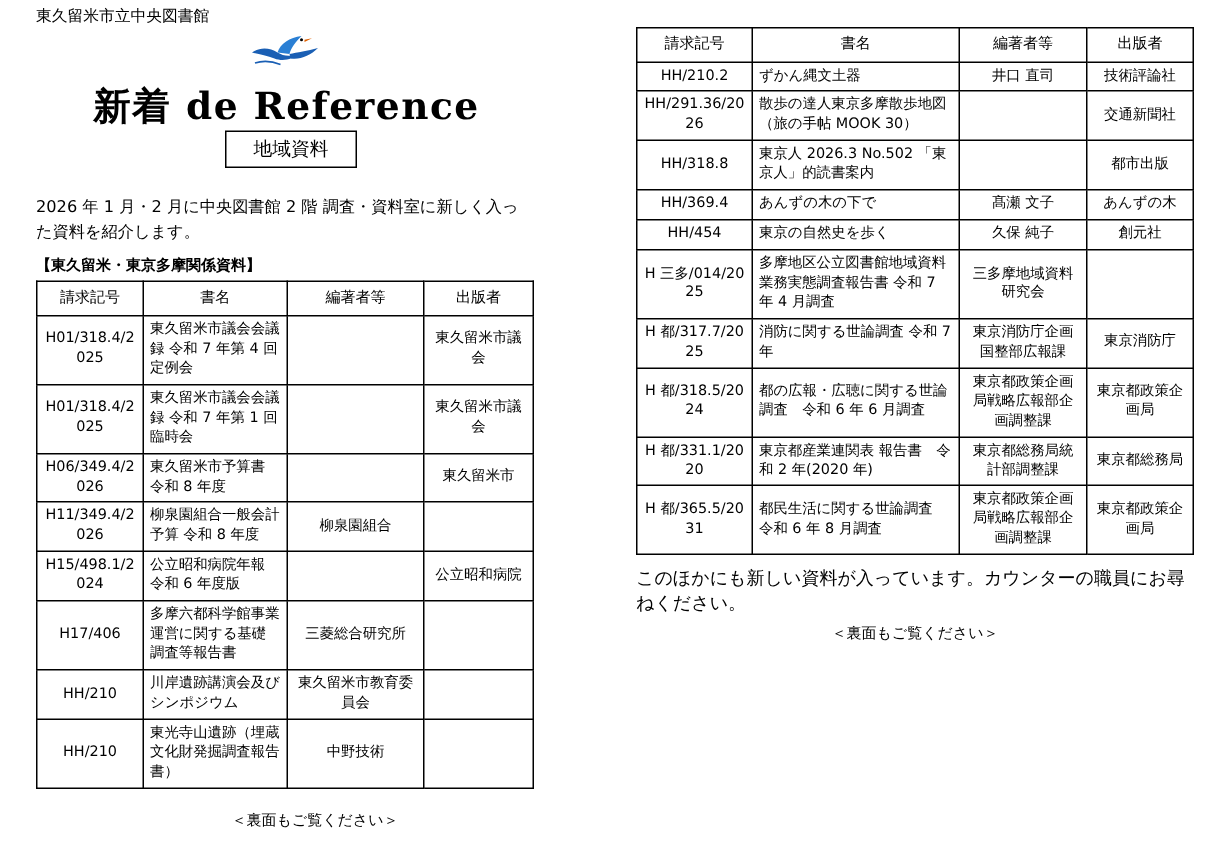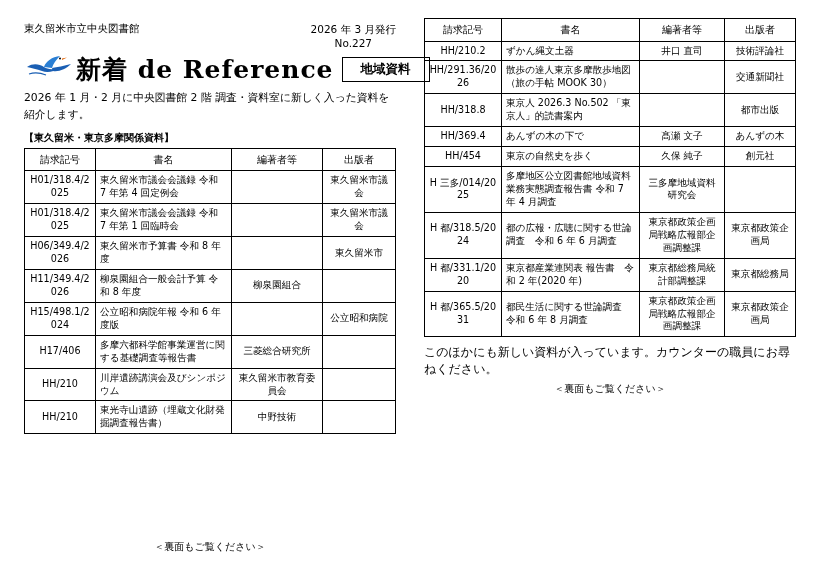--- a/index.html
+++ b/index.html
@@ -6,41 +6,41 @@
   body{
     width:818px;height:578px;
     background:#ffffff;
     font-family:"DejaVu Sans","Liberation Sans",sans-serif;
     color:#000;
     overflow:hidden;
   }
   .page{position:relative;width:818px;height:578px;}
 
   
-  .col-left{position:absolute;left:24px;top:22px;width:372px;}
+  .col-left{position:absolute;left:24px;top:4px;width:332px;}
   .col-right{position:absolute;left:424px;top:18px;width:372px;}
 
   .hdr-row{display:flex;justify-content:space-between;align-items:flex-start;font-size:10.5px;}
   .hdr-left{font-size:10.5px;}
   .hdr-right{text-align:center;font-size:10.5px;line-height:1.35;}
 
-  .title-row{display:flex;align-items:center;margin-top:2px;}
+  .title-row{display:flex;align-items:center;margin-top:2px;flex-direction:column;}
   .bird{width:50px;height:34px;flex:0 0 auto;}
   .title-text{
     font-family:"DejaVu Serif","Liberation Serif",serif;
     font-size:25px;font-weight:bold;letter-spacing:1px;
     margin-left:2px;white-space:nowrap;
   }
   .title-badge{
     margin-left:8px;border:1.3px solid #000;padding:3px 18px;
-    font-size:12.5px;font-weight:bold;white-space:nowrap;
+    font-size:12.5px;font-weight:normal;white-space:nowrap;
     align-self:center;
   }
 
-  .lede{font-size:10.8px;line-height:1.55;margin-top:4px;}
+  .lede{font-size:10.8px;line-height:1.55;margin-top:18px;}
   .section-label{font-size:10px;font-weight:bold;margin-top:7px;margin-bottom:3px;}
 
   table{border-collapse:collapse;width:100%;table-layout:fixed;}
   table td,table th{
     border:1px solid #000;
     font-size:9.6px;
     line-height:1.35;
     padding:3px 4px;
     vertical-align:middle;
     word-break:break-all;
@@ -63,24 +63,20 @@
 </style>
 </head>
 <body>
 
 <div class="page">
 
   <div class="col-left">
 
     <div class="hdr-row">
       <div class="hdr-left">東久留米市立中央図書館</div>
-      <div class="hdr-right">
-        <div>2026 年 3 月発行</div>
-        <div>No.227</div>
-      </div>
     </div>
 
     <div class="title-row">
       <svg class="bird" viewBox="0 0 100 68">
         <path d="M6 30 C18 22, 30 24, 40 30 C48 35, 58 36, 70 31 C60 40, 46 42, 36 38 C26 34, 14 32, 6 30 Z" fill="#1a5fb4"></path>
         <path d="M40 30 C44 18, 56 10, 72 8 C64 16, 58 24, 56 32 Z" fill="#2a7fd4"></path>
         <path d="M56 32 C66 30, 80 28, 94 24 C84 34, 70 40, 58 38 Z" fill="#1a5fb4"></path>
         <circle cx="72" cy="13" r="2" fill="#000"></circle>
         <path d="M76 13 L86 11 L76 16 Z" fill="#e06000"></path>
         <path d="M10 44 C22 40, 34 42, 44 46" stroke="#1a5fb4" stroke-width="2.2" fill="none"></path>
@@ -205,20 +201,27 @@
             <td class="r-pub ctr">創元社</td>
           </tr>
           <tr>
             <td class="r-call">H 三多/014/2025</td>
             <td class="r-title">多摩地区公立図書館地域資料業務実態調査報告書
 令和 7 年 4 月調査</td>
             <td class="r-author ctr">三多摩地域資料研究会</td>
             <td class="r-pub ctr"></td>
           </tr>
           <tr>
+            <td class="r-call">H 都/317.7/2025</td>
+            <td class="r-title">消防に関する世論調査
+令和 7 年</td>
+            <td class="r-author ctr">東京消防庁企画国整部広報課</td>
+            <td class="r-pub ctr">東京消防庁</td>
+          </tr>
+          <tr>
             <td class="r-call">H 都/318.5/2024</td>
             <td class="r-title">都の広報・広聴に関する世論調査　令和 6 年 6 月調査</td>
             <td class="r-author ctr">東京都政策企画局戦略広報部企画調整課</td>
             <td class="r-pub ctr">東京都政策企画局</td>
           </tr>
           <tr>
             <td class="r-call">H 都/331.1/2020</td>
             <td class="r-title">東京都産業連関表 報告書　令和 2 年(2020 年)</td>
             <td class="r-author ctr">東京都総務局統計部調整課</td>
             <td class="r-pub ctr">東京都総務局</td>

